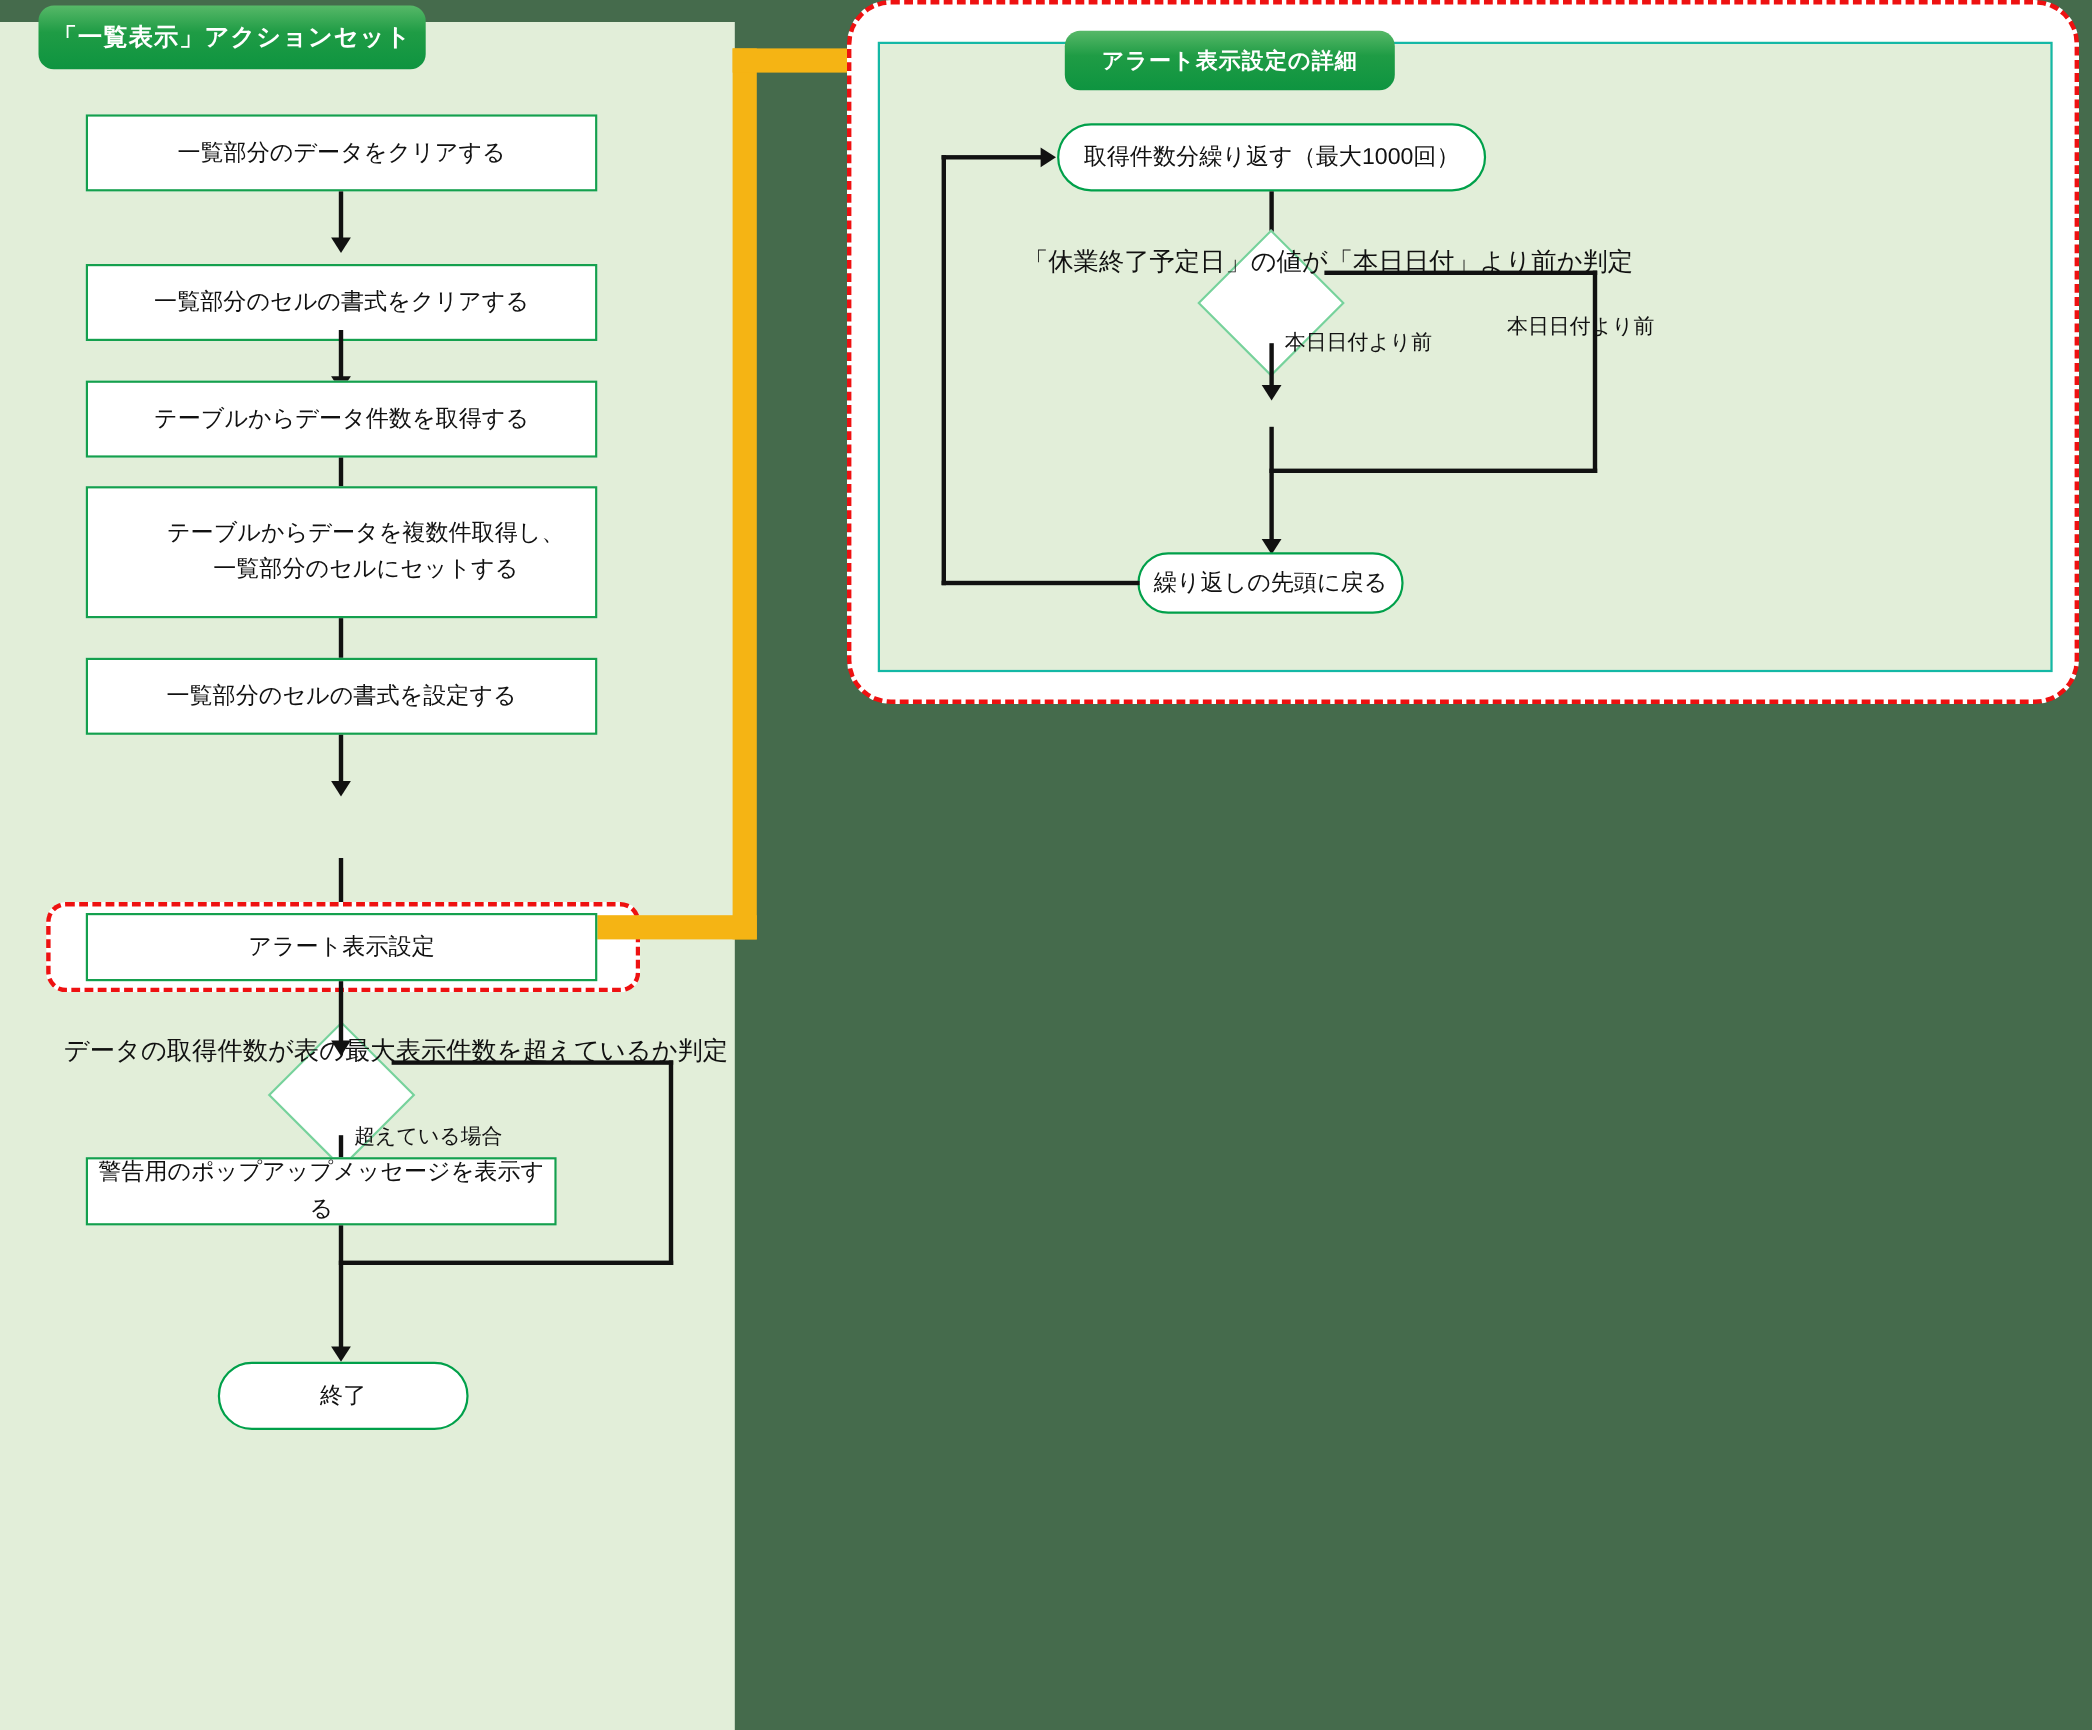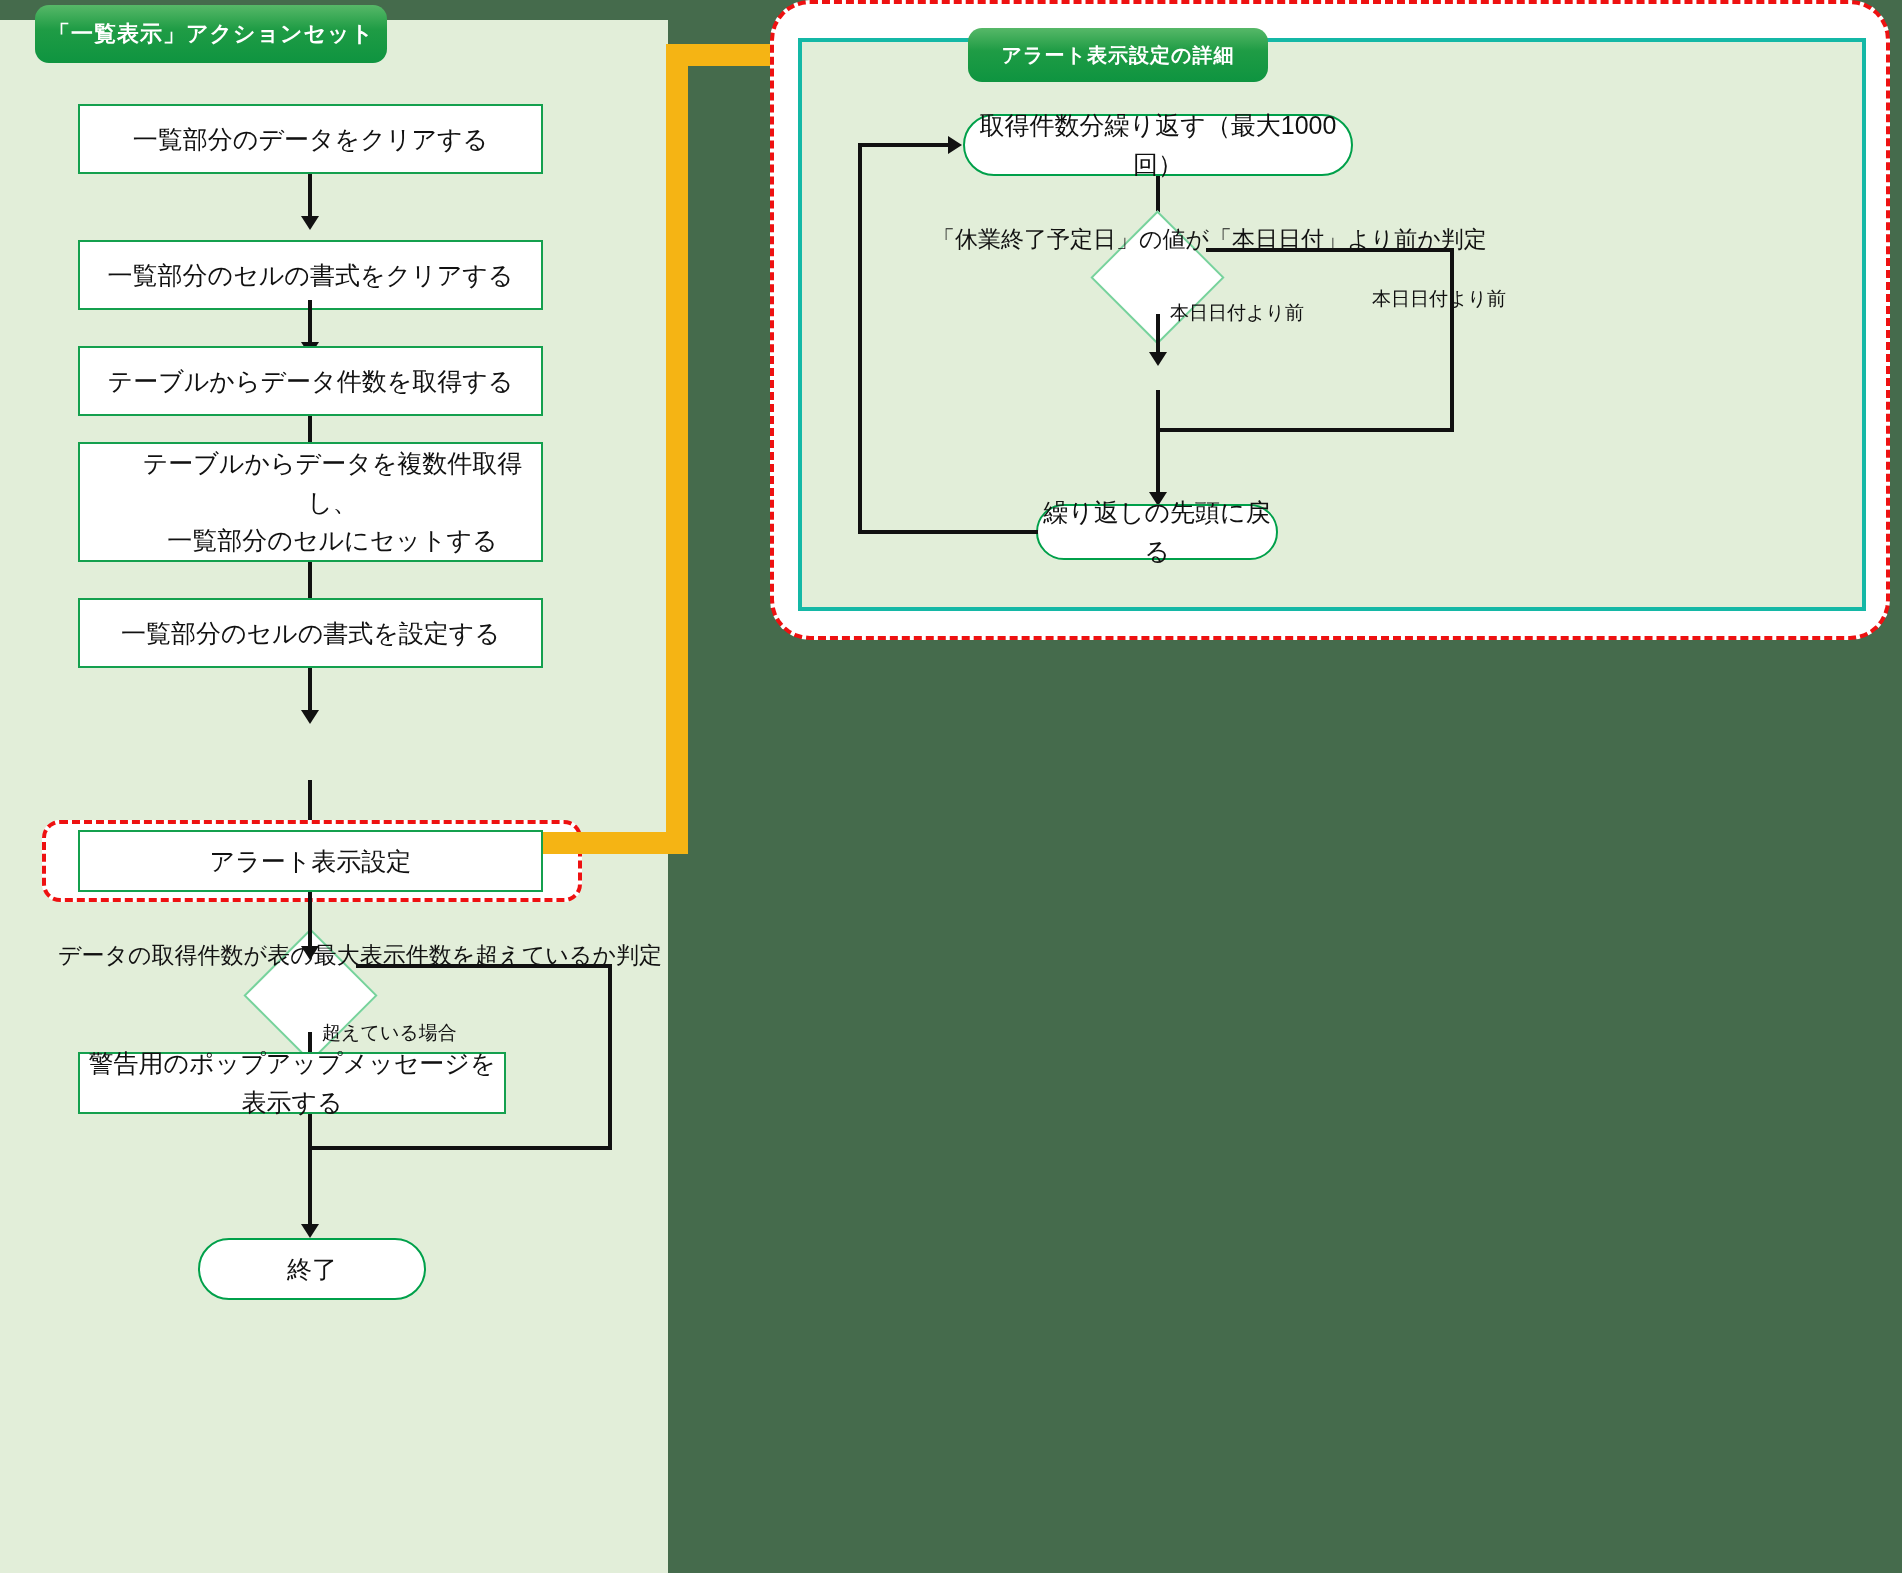--- a/index.html
+++ b/index.html
@@ -16,39 +16,39 @@
     background:#e2eed9;
   }
   
   #right-dashed{
     position:absolute;left:770px;top:0px;width:1120px;height:640px;
     border:4px dashed #ee1111;border-radius:40px;background:#ffffff;
     box-sizing:border-box;
   }
   #right-inner{
     position:absolute;left:798px;top:38px;width:1068px;height:573px;
-    background:#e2eed9;border:4px solid #14b8a6;box-sizing:border-box;
+    background:#e2eed9;border:2px solid #14b8a6;box-sizing:border-box;
   }
 
   
   .badge{
     position:absolute;
     background:linear-gradient(180deg,#57b868 0%,#1f9c45 42%,#0e9440 100%);
     border-radius:14px;color:#fff;font-weight:bold;
     display:flex;align-items:center;justify-content:center;
     letter-spacing:1px;
   }
   #badge-left{left:35px;top:5px;width:352px;height:58px;font-size:22px;}
   #badge-right{left:968px;top:28px;width:300px;height:54px;font-size:20px;}
 
   
   .node{
     position:absolute;box-sizing:border-box;background:#ffffff;
     display:flex;align-items:center;justify-content:center;
-    text-align:center;color:#111;font-size:25px;line-height:1.55;
+    text-align:center;color:#111;font-size:21px;line-height:1.55;
   }
   .proc{border:2px solid #14a04e;}
   .proc-light{border:2px solid #8bc34a;}
   .term{border:2px solid #00a04a;border-radius:999px;}
   .diamond-wrap{position:absolute;}
   .diamond{
     position:absolute;left:0;top:0;
     background:#ffffff;border:2px solid #77d29b;
     transform:rotate(45deg);box-sizing:border-box;
   }

